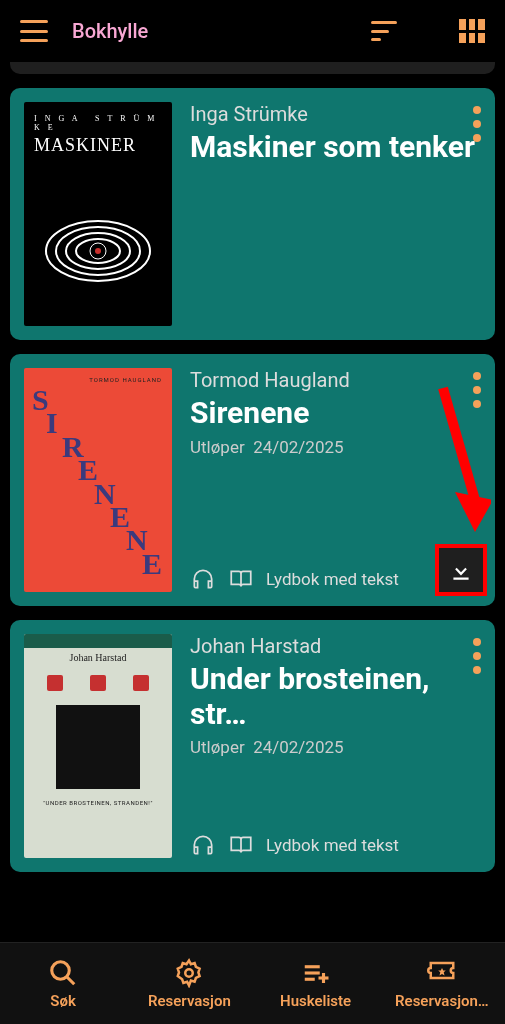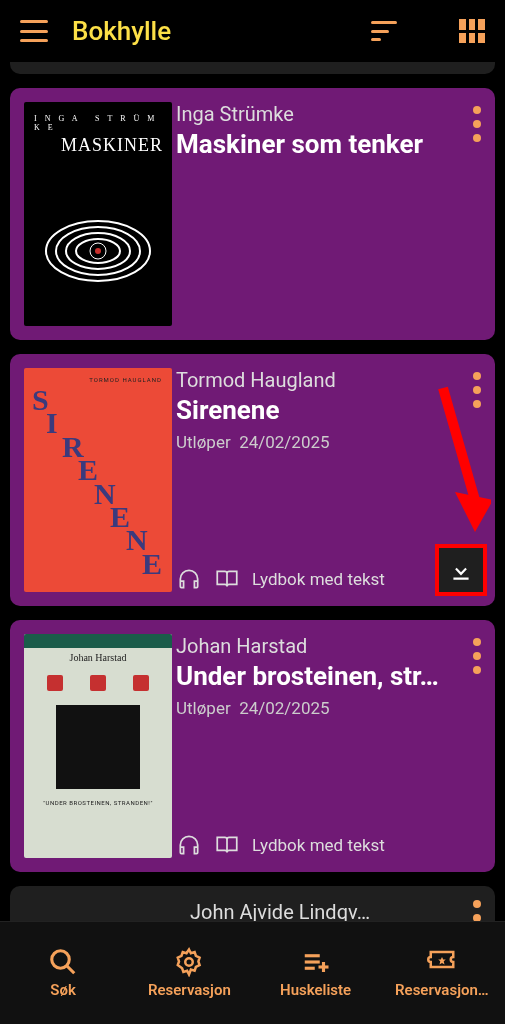--- a/index.html
+++ b/index.html
@@ -25,23 +25,23 @@
       display: flex;
       flex-direction: column;
       justify-content: space-between;
     }
     .hamburger span {
       height: 3px;
       background: #f5a15a;
       border-radius: 2px;
     }
     .title {
-      font-size: 26px;
+      font-size: 20px;
       font-weight: 500;
-      color: #fde047;
+      color: #f9a8d4;
       flex: 1;
     }
     .sort-icon {
       width: 26px;
       height: 20px;
       display: flex;
       flex-direction: column;
       justify-content: space-between;
       margin-right: 38px;
     }
@@ -56,38 +56,38 @@
       grid-template-columns: repeat(3, 1fr);
       grid-template-rows: repeat(2, 1fr);
       gap: 3px;
     }
     .grid-icon span { background: #f5a15a; }
 
     .list {
       padding: 0 10px;
     }
     .card {
-      background: #701a75;
+      background: #0f766e;
       border-radius: 10px;
       display: flex;
       padding: 14px;
       margin-bottom: 14px;
       position: relative;
       min-height: 240px;
     }
     .cover {
       width: 148px;
       height: 224px;
       flex-shrink: 0;
       border-radius: 2px;
       overflow: hidden;
     }
     .cover1 { background: #000; color:#fff; padding:12px 10px; font-family: Georgia, serif; position:relative; }
     .cover1 .a { font-size:8px; letter-spacing:3px; margin-bottom:4px; }
-    .cover1 .b { font-size:18px; letter-spacing:1px; line-height:1.1;margin-left:27px; }
+    .cover1 .b { font-size:18px; letter-spacing:1px; line-height:1.1; }
     .eye { position:absolute; bottom:40px; left:50%; transform:translateX(-50%); width:110px; height:70px; }
     .eye svg{ width:100%; height:100%; }
 
     .cover2 { background:#ec4a37; position:relative; }
     .cover2 .t { position:absolute; top:8px; right:10px; font-size:6px; color:#222; letter-spacing:1px;}
     .sirenene-text {
       position:absolute;
       top:20px; left:8px;
       font-size:30px;
       font-weight:700;
@@ -107,26 +107,26 @@
     .cover3 { background:#d7ddd0; position:relative; padding:10px; color:#222;}
     .cover3 .top { background:#1a5c4a; height:14px; position:absolute; top:0; left:0; right:0;}
     .cover3 .author{ font-size:10px; font-family: Georgia, serif; text-align:center; margin-top:8px;}
     .cover3 .dice { display:flex; justify-content:space-around; margin-top:12px;}
     .cover3 .dice span{ width:16px;height:16px;background:#c53030;border-radius:2px;}
     .cover3 .square{ width:84px;height:84px;background:#111;margin:14px auto 0;}
     .cover3 .sub{ font-size:6px;text-align:center;margin-top:10px;letter-spacing:0.5px;}
 
     .info {
       flex: 1;
-      padding-left: 4px;
+      padding-left: 18px;
       display: flex;
       flex-direction: column;
     }
     .author-line { font-size: 20px; color:#ddd; margin-bottom: 4px; }
-    .book-title { font-size: 26px; font-weight:700; line-height:1.15; margin-bottom:6px;}
+    .book-title { font-size: 30px; font-weight:700; line-height:1.15; margin-bottom:6px;}
     .expiry { font-size:17px; color:#ccc; }
     .format-row {
       margin-top:auto;
       display:flex;
       align-items:center;
       gap:12px;
       color:#ddd;
       font-size:17px;
     }
     .icon-svg{ width:26px; height:26px; stroke:#ddd; fill:none; stroke-width:1.6; }
@@ -167,21 +167,21 @@
     .tiny-card {
       background:#1f1f1f;
       border-radius: 0 0 10px 10px;
       height:12px;
       margin-bottom:14px;
     }
 
     .bottom-nav{
       position:absolute;
       bottom:0; left:0; right:0;
-      height:103px;
+      height:82px;
       background:#111;
       display:flex;
       border-top:1px solid #222;
     }
     .nav-item{
       flex:1;
       display:flex;
       flex-direction:column;
       align-items:center;
       justify-content:center;
@@ -318,27 +318,20 @@
         <span>Lydbok med tekst</span>
       </div>
     </div>
     <div class="dots">
         <span></span>
         <span></span>
         <span></span>
       </div>
   </div>
 
-  <div class="partial-card">
-    <div class="author-line">John Ajvide Lindqv…</div>
-    <div class="dots">
-        <span></span>
-        <span></span>
-      </div>
-  </div>
 
 </div>
 
 <svg class="arrow-annotation" viewBox="0 0 60 160">
   <line x1="12" y1="8" x2="44" y2="120" stroke="#ff0000" stroke-width="10"></line>
   <polygon points="44,152 24,112 62,120" fill="#ff0000"></polygon>
 </svg>
 
 <div class="bottom-nav">
   <div class="nav-item">

